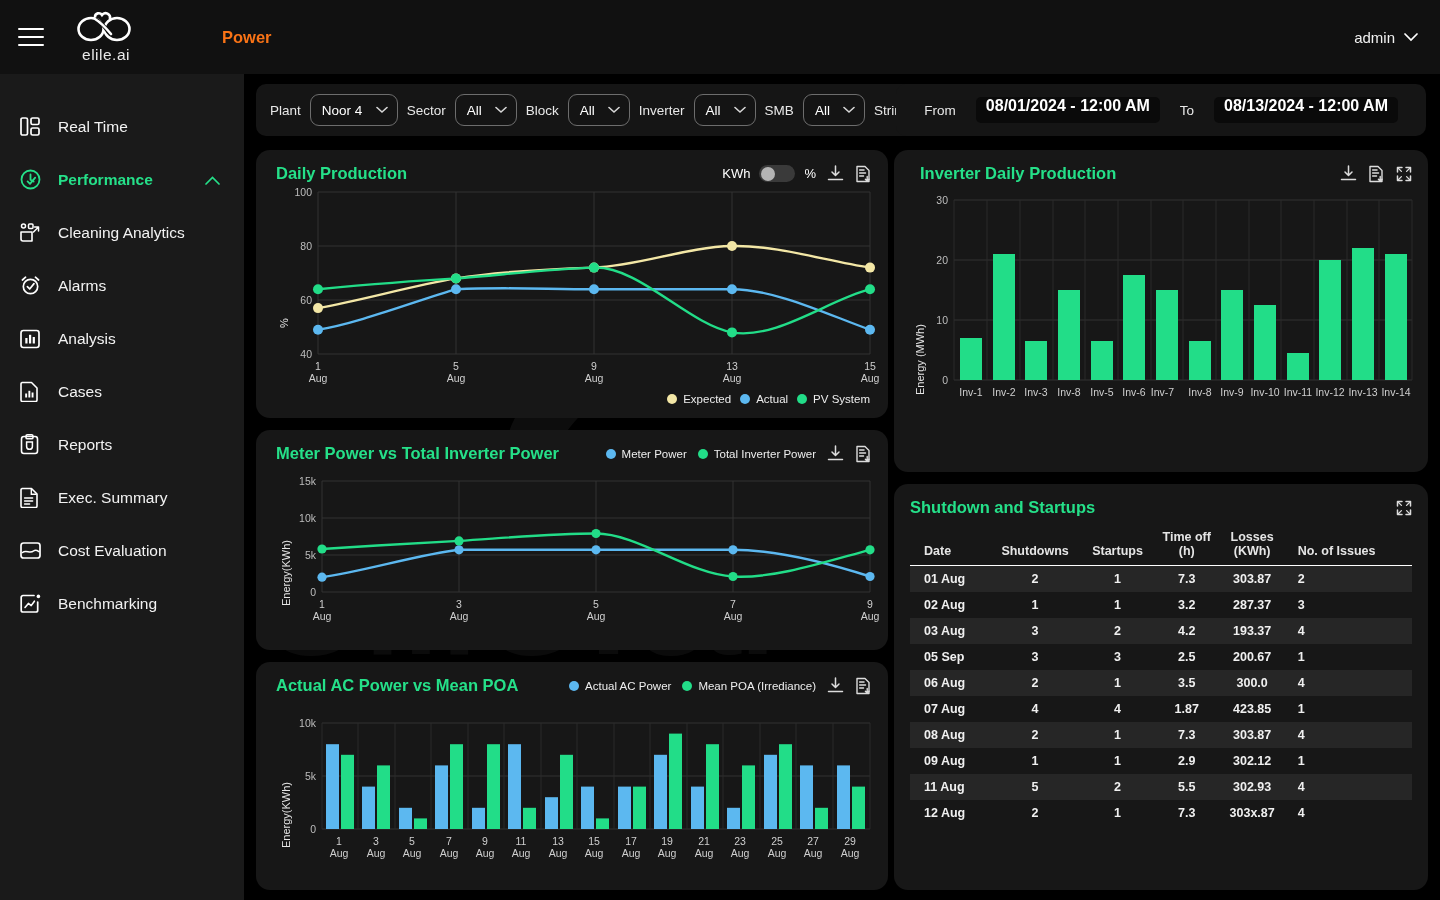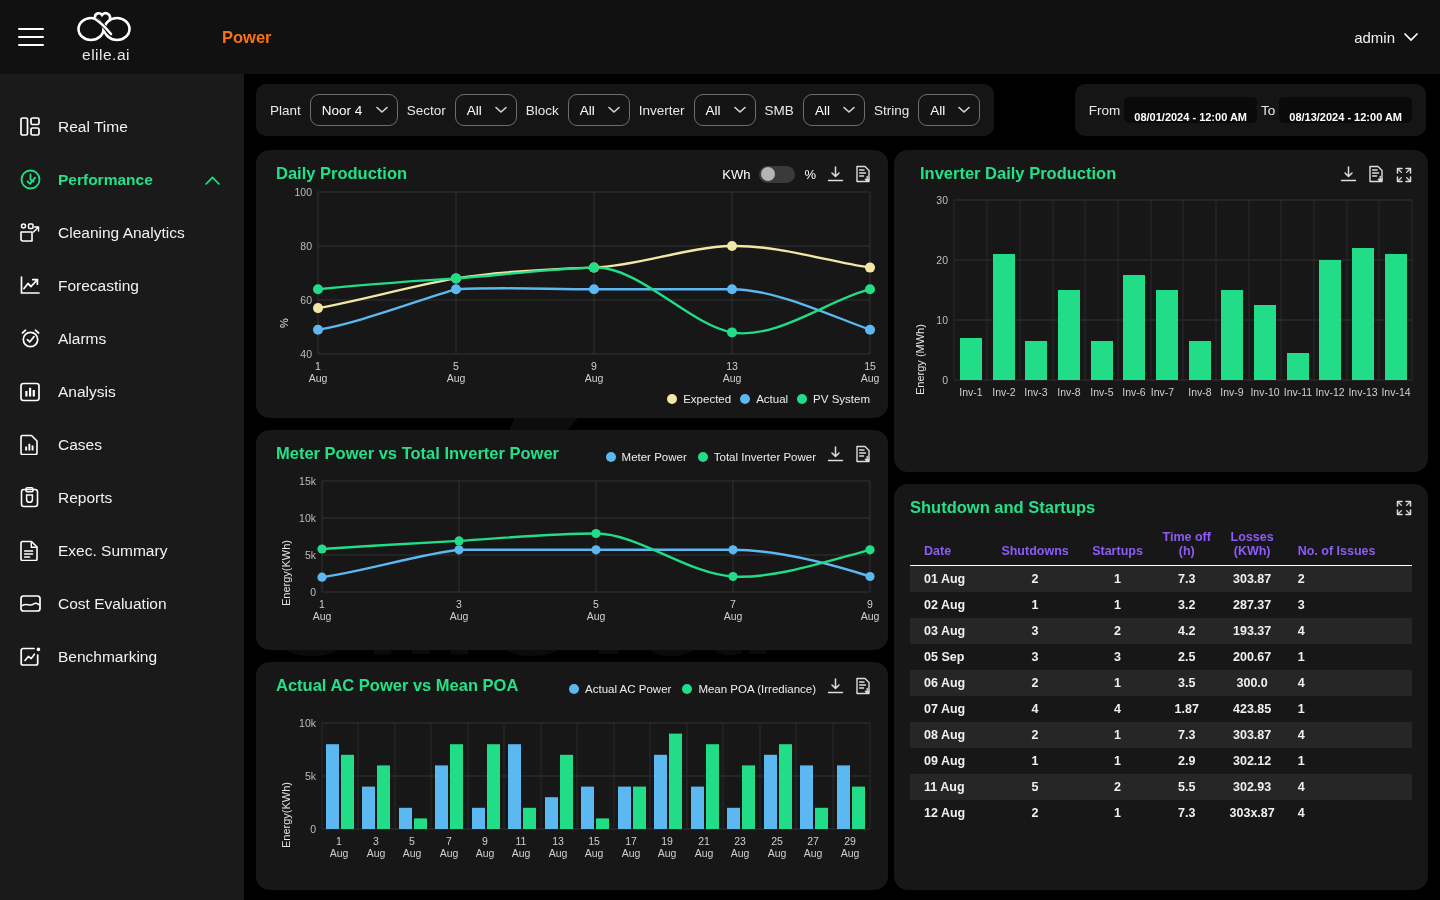--- a/index.html
+++ b/index.html
@@ -61,30 +61,30 @@
   .flabel { color: #e8e8e8; font-size: 13.5px; }
   .fselect {
     background: #141414; border: 1px solid #6d6d6d; border-radius: 9px;
     height: 32px; min-width: 62px; display: flex; align-items: center;
     justify-content: space-between; padding: 0 9px 0 11px; gap: 10px;
     color: #fff; font-size: 13.5px; cursor: pointer;
   }
   .fselect.wide { min-width: 88px; }
   .daterange {
     position: absolute; right: 14px; top: 10px; background: #151515; border-radius: 10px;
-    height: 52px; display: flex; align-items: center; padding: 0 14px; gap: 4px;
+    height: 52px; display: flex; align-items: center; padding: 0 28px; gap: 20px;
   }
-  .dtfield { background: #0a0a0a; border-radius: 5px; height: 26px; display:flex; align-items:flex-end;
-    padding: 0 10px; color: #fff; font-size: 11px; font-weight: 600; }
+  .dtfield { background: #0a0a0a; border-radius: 5px; height: 26px; display:flex; align-items:flex-start;
+    padding: 0 10px; color: #fff; font-size: 16px; font-weight: 600; }
 
   
   .panel { position: absolute; background: #171717; border-radius: 14px; overflow: hidden; }
   .panel-title { color: #25E089; font-size: 16.5px; font-weight: 700; }
   .panel-hd { display:flex; align-items:center; }
-  .ptools { margin-left:auto; display:flex; align-items:flex-end; gap: 11px; }
+  .ptools { margin-left:auto; display:flex; align-items:center; gap: 11px; }
   .tool { cursor: pointer; opacity:.92; display:flex; }
 
   .p1 { left: 12px;  top: 76px;  width: 632px; height: 268px; }
   .p2 { left: 650px; top: 76px;  width: 534px; height: 322px; }
   .p3 { left: 12px;  top: 356px; width: 632px; height: 220px; }
   .p4 { left: 650px; top: 410px; width: 534px; height: 406px; }
   .p5 { left: 12px;  top: 588px; width: 632px; height: 228px; }
 
   .chartbox { position: relative; }
   .axlabel { position:absolute; color:#e6e6e6; font-size:11px; }
@@ -97,21 +97,21 @@
   .dot { width: 10px; height: 10px; border-radius: 50%; display:inline-block; }
 
   
   .toggle-wrap { display:flex; align-items:center; gap: 9px; color:#fff; font-size: 13px; }
   .toggle { width: 36px; height: 17px; border-radius: 9px; background:#3a3a3a; position:relative; cursor:pointer; }
   .toggle i { position:absolute; left:1.5px; top:1.5px; width:14px; height:14px; border-radius:50%; background:#b4b4b4; display:block;}
 
   
   table { border-collapse: collapse; width: 100%; }
   thead th {
-    color: #8b5cf6; font-size: 12.5px; font-weight: 700; padding: 2px 0 7px 0;
+    color: #e5e5e5; font-size: 12.5px; font-weight: 700; padding: 2px 0 7px 0;
     vertical-align: bottom; border-bottom: 1.5px solid #ffffff; line-height: 14px;
   }
   tbody td { color:#f0f0f0; font-size: 12.5px; padding: 6px 0; font-weight:600; }
   tbody tr:nth-child(odd) { background: #262626; }
   .c-date { text-align:left; padding-left: 14px !important; width: 78px;}
   .c-num { text-align:center; }
   .c-iss { text-align:left; padding-left: 14px !important;}
 </style>
 </head>
 <body>
@@ -180,30 +180,20 @@
         <svg width="20" height="20" viewBox="0 0 20 20">
             <circle cx="3.5" cy="3" r="2" fill="none" stroke="#fff" stroke-width="1.5"></circle>
             <rect x="8.5" y="1" width="4.5" height="4.5" rx="1" fill="none" stroke="#fff" stroke-width="1.5"></rect>
             <path d="M1 9 h11 v9 h-9 a2 2 0 0 1 -2 -2 z" fill="none" stroke="#fff" stroke-width="1.6" stroke-linejoin="round"></path>
             <path d="M13.5 9 L18.5 4 M18.5 4 L14.5 4 M18.5 4 L18.5 8" fill="none" stroke="#fff" stroke-width="1.5" stroke-linecap="round"></path>
           </svg>
       </span>
       <span>Cleaning Analytics</span>
     </div>
 
-    <div class="nav-item">
-      <span class="ic">
-        <svg width="20" height="19" viewBox="0 0 20 19">
-            <path d="M1.5 1 L1.5 17 L19 17" fill="none" stroke="#fff" stroke-width="1.7" stroke-linecap="round"></path>
-            <path d="M4 12.5 L8 7.5 L11 10.5 L17 4" fill="none" stroke="#fff" stroke-width="1.8" stroke-linecap="round" stroke-linejoin="round"></path>
-            <path d="M12.7 3.6 L17.4 3.6 L17.4 8.2" fill="none" stroke="#fff" stroke-width="1.7" stroke-linecap="round"></path>
-          </svg>
-      </span>
-      <span>Forecasting</span>
-    </div>
 
     <div class="nav-item">
       <span class="ic">
         <svg width="21" height="21" viewBox="0 0 21 21">
             <circle cx="10.5" cy="11.5" r="7.2" fill="none" stroke="#fff" stroke-width="1.7"></circle>
             <path d="M7.4 11.6 L9.7 14 L14 8.6" fill="none" stroke="#fff" stroke-width="1.7" stroke-linecap="round" stroke-linejoin="round"></path>
             <path d="M2.4 5 L5.6 2.2 M18.6 5 L15.4 2.2" fill="none" stroke="#fff" stroke-width="1.7" stroke-linecap="round"></path>
           </svg>
       </span>
       <span>Alarms</span>

